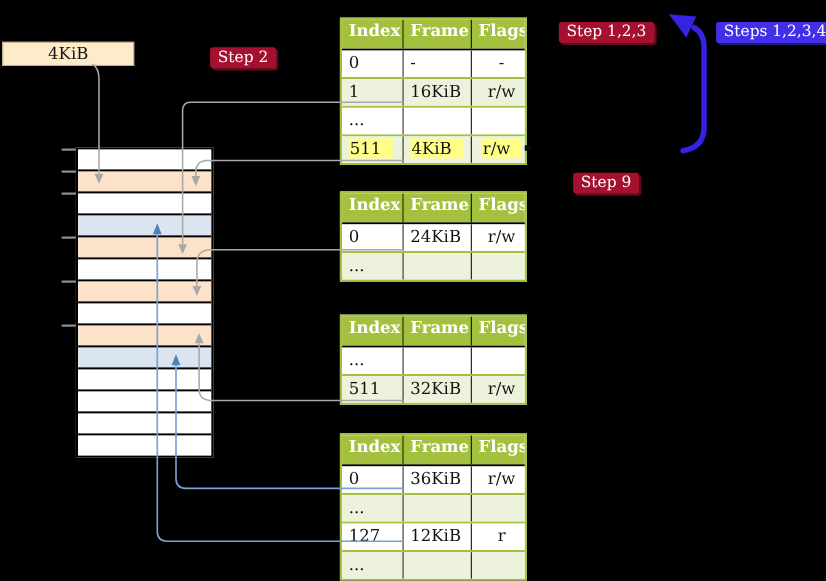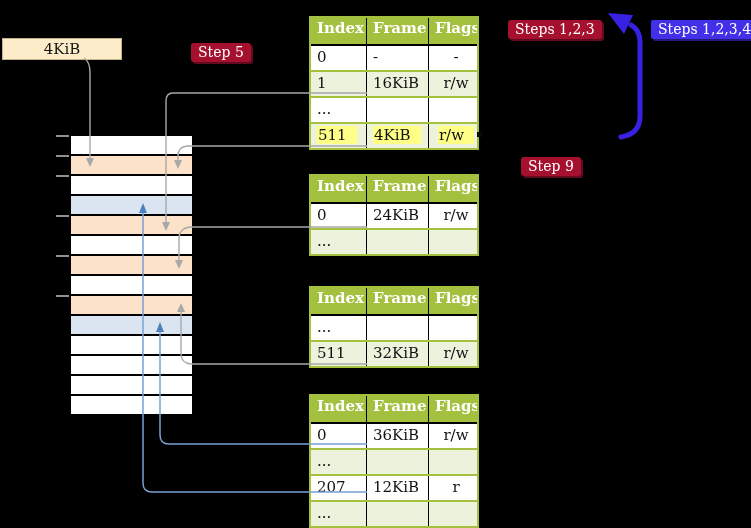--- a/index.html
+++ b/index.html
@@ -47,22 +47,22 @@
   .bigarrow{stroke:var(--bluearrow,#3721e3);stroke-width:5;fill:none;stroke-linecap:round;}
   .bigahead{fill:var(--bluearrow,#3721e3);stroke:none;}
 </style>
 </head>
 <body>
 
 <div class="canvas">
 
   <div class="plabel4">4KiB</div>
 
-  <div class="badge crimson" style="left:191px;top:43px;">Step 5</div>
-  <div class="badge crimson" style="left:508px;top:20px;">Steps 1,2,3</div>
+  <div class="badge crimson" style="left:191px;top:43px;">Step 2</div>
+  <div class="badge crimson" style="left:508px;top:20px;">Step 1,2,3</div>
   <div class="badge bluebadge" style="left:651px;top:20px;">Steps 1,2,3,4</div>
   <div class="badge crimson" style="left:521px;top:157px;">Step 9</div>
 
   <div id="memory">
       <div class="mrow white"></div>
       <div class="mrow peach"></div>
       <div class="mrow white"></div>
       <div class="mrow blue"></div>
       <div class="mrow peach"></div>
       <div class="mrow white"></div>
@@ -155,21 +155,21 @@
           <div class="c">0</div>
           <div class="c">36KiB</div>
           <div class="c">r/w</div>
         </div>
         <div class="trow data shade">
           <div class="c">...</div>
           <div class="c"></div>
           <div class="c"></div>
         </div>
         <div class="trow data">
-          <div class="c">207</div>
+          <div class="c">127</div>
           <div class="c">12KiB</div>
           <div class="c">r</div>
         </div>
         <div class="trow data shade">
           <div class="c">...</div>
           <div class="c"></div>
           <div class="c"></div>
         </div>
       </div>
     </div>

